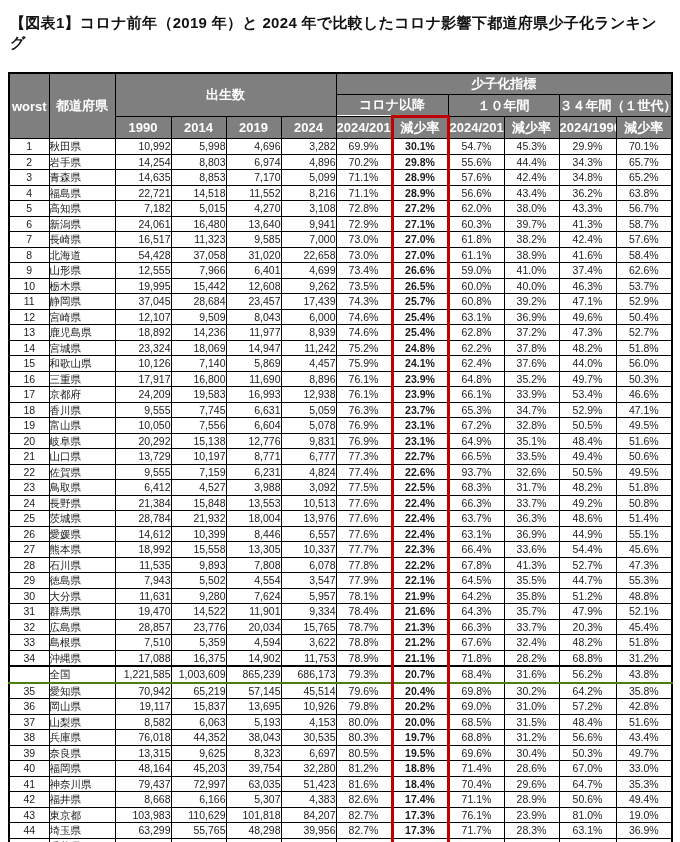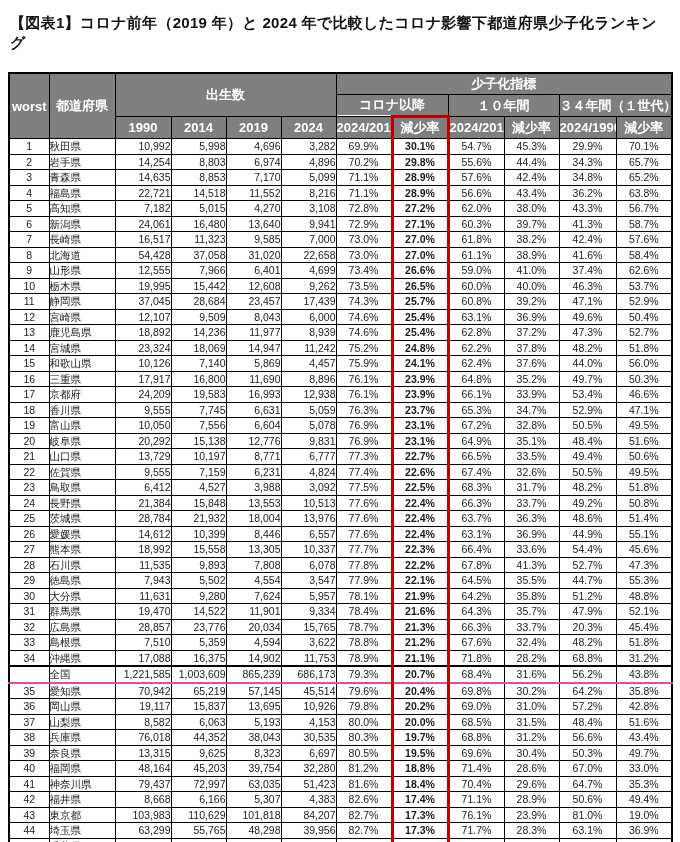--- a/index.html
+++ b/index.html
@@ -30,21 +30,21 @@
   }
   td.rank{text-align:center;}
   td.pref{text-align:left;}
   td.num{text-align:right;padding-right:5px;}
   td.pct{text-align:center;}
   
   .redl{border-left:3px solid #c00000 !important;font-weight:bold;}
   .redr{border-right:3px solid #c00000 !important;}
   .redt{border-top:3px solid #c00000 !important;}
   
-  tr.nat td{border-top:2px solid #000;border-bottom:2px solid #ec4899;}
+  tr.nat td{border-top:2px solid #000;border-bottom:2px solid #4d7c0f;}
   
   td.tb{border-bottom:2px solid #000;}
 </style>
 </head>
 <body>
 
 <div class="page">
 
   <div class="fig-title">【図表1】コロナ前年（2019 年）と 2024 年で比較したコロナ影響下都道府県少子化ランキング</div>
 
@@ -385,21 +385,21 @@
         </tr>
         <tr>
           <td class="rank">22</td>
           <td class="pref">佐賀県</td>
           <td class="num">9,555</td>
           <td class="num">7,159</td>
           <td class="num">6,231</td>
           <td class="num">4,824</td>
           <td class="pct">77.4%</td>
           <td class="pct redl redr">22.6%</td>
-          <td class="pct">67.4%</td>
+          <td class="pct">93.7%</td>
           <td class="pct">32.6%</td>
           <td class="pct">50.5%</td>
           <td class="pct">49.5%</td>
         </tr>
         <tr>
           <td class="rank">23</td>
           <td class="pref">鳥取県</td>
           <td class="num">6,412</td>
           <td class="num">4,527</td>
           <td class="num">3,988</td>

